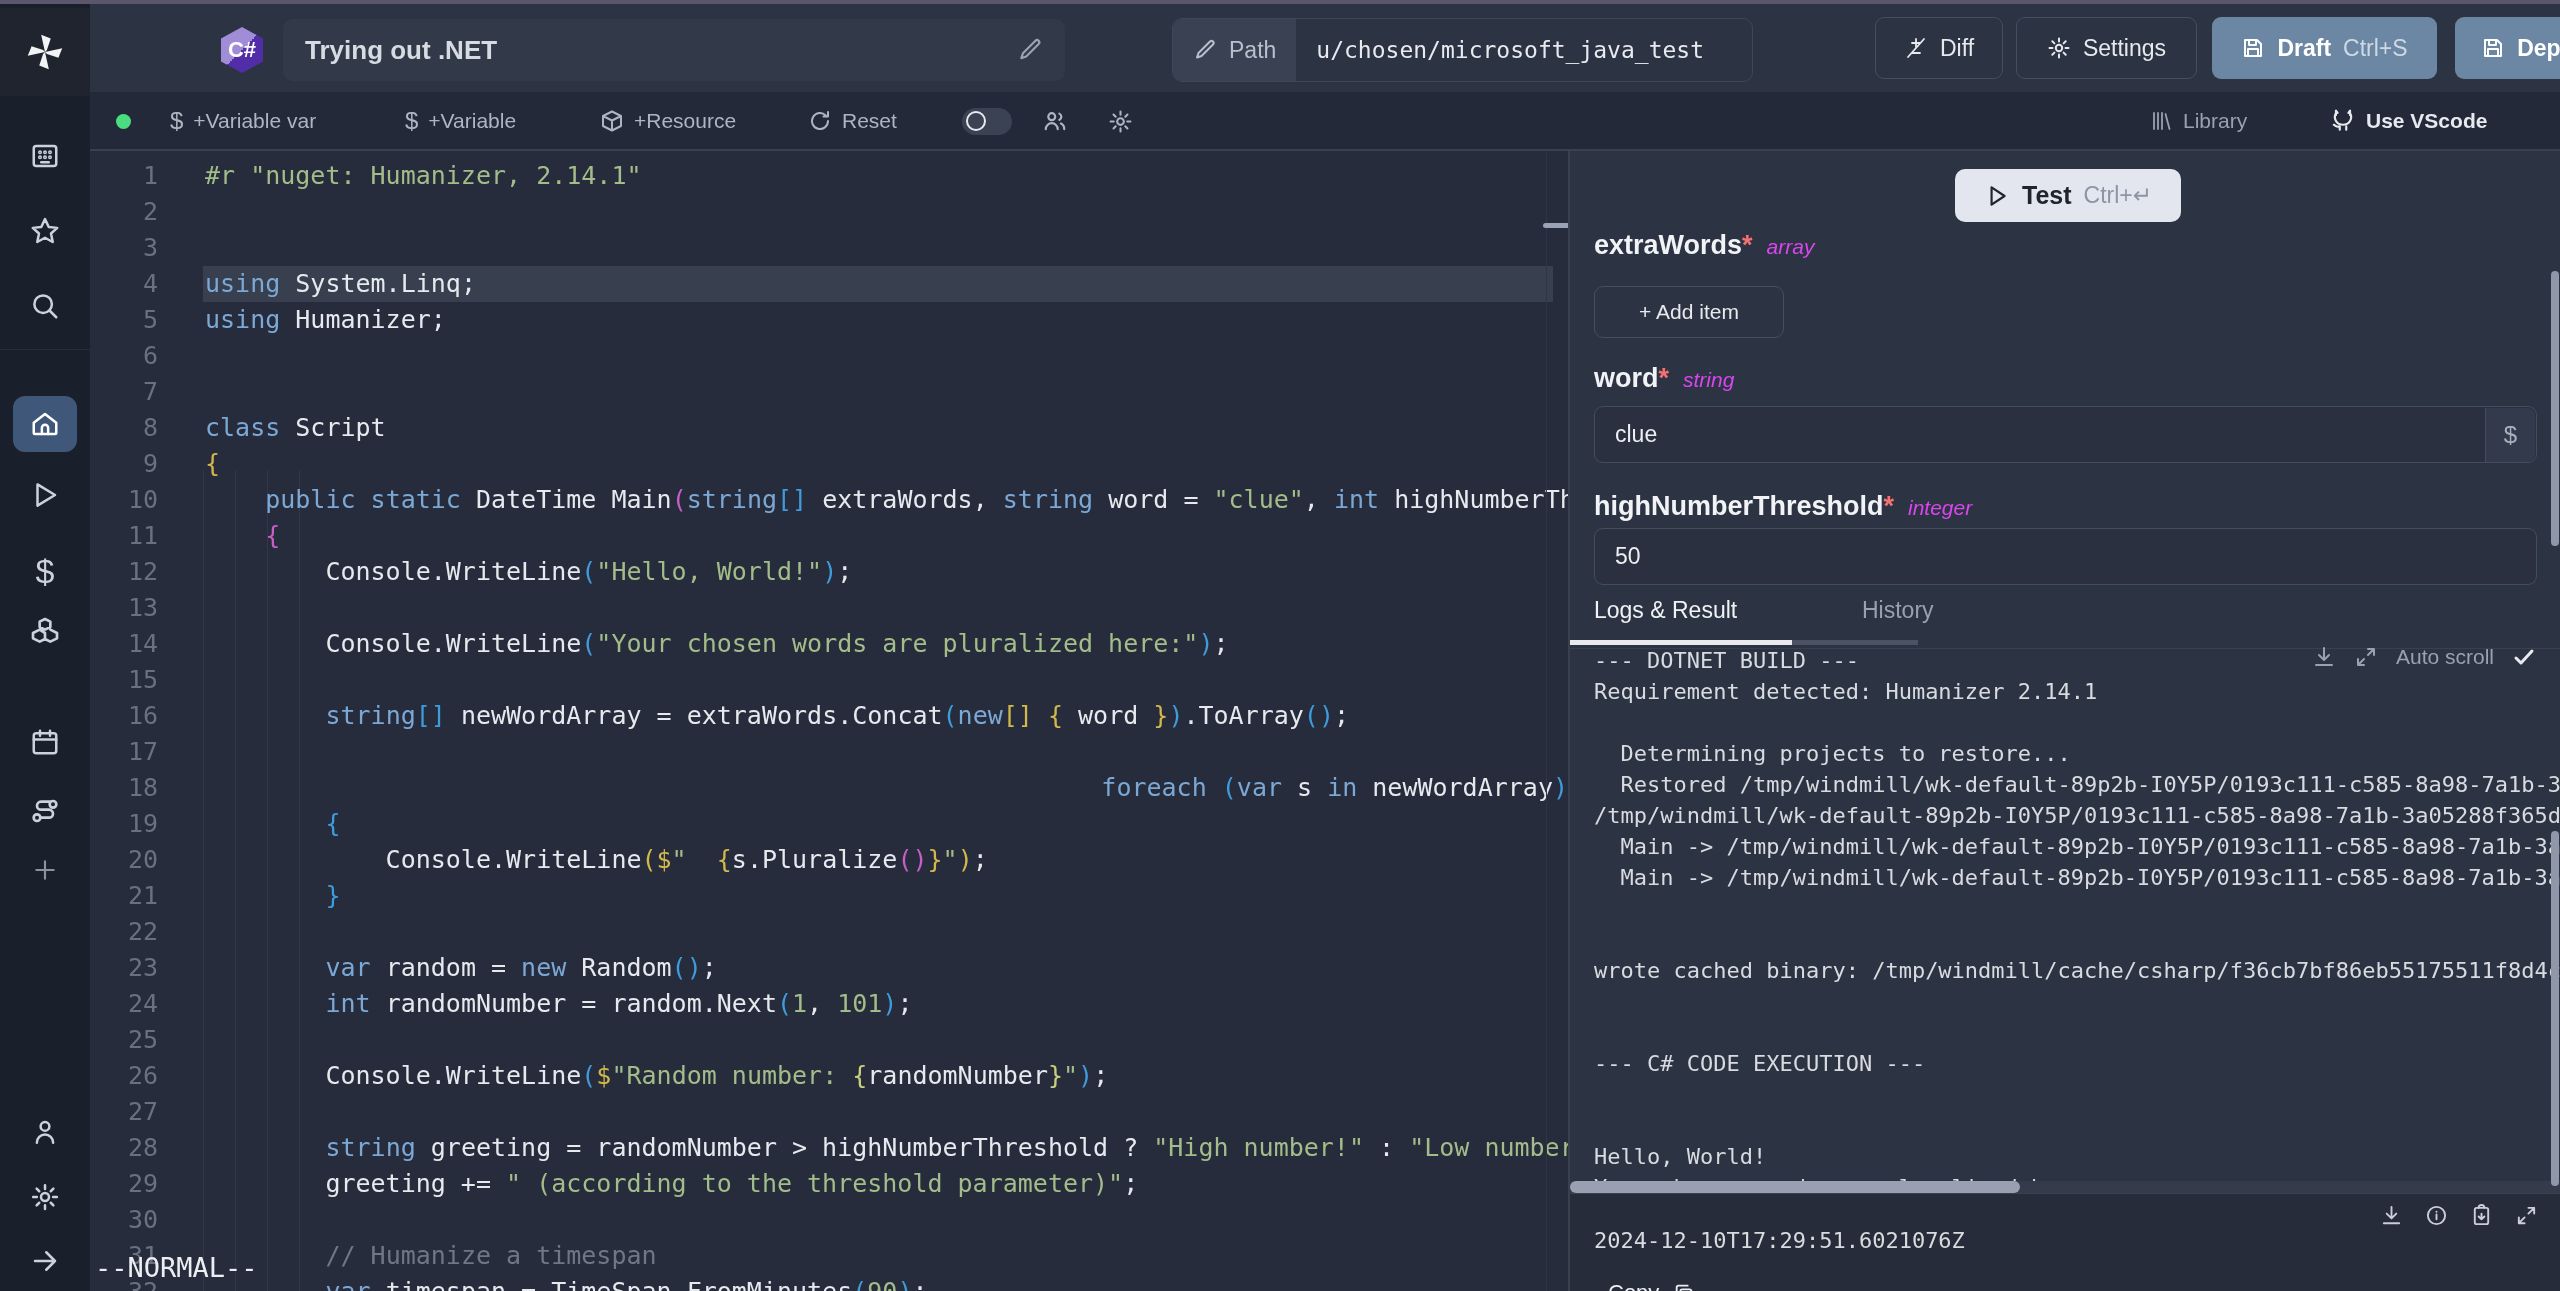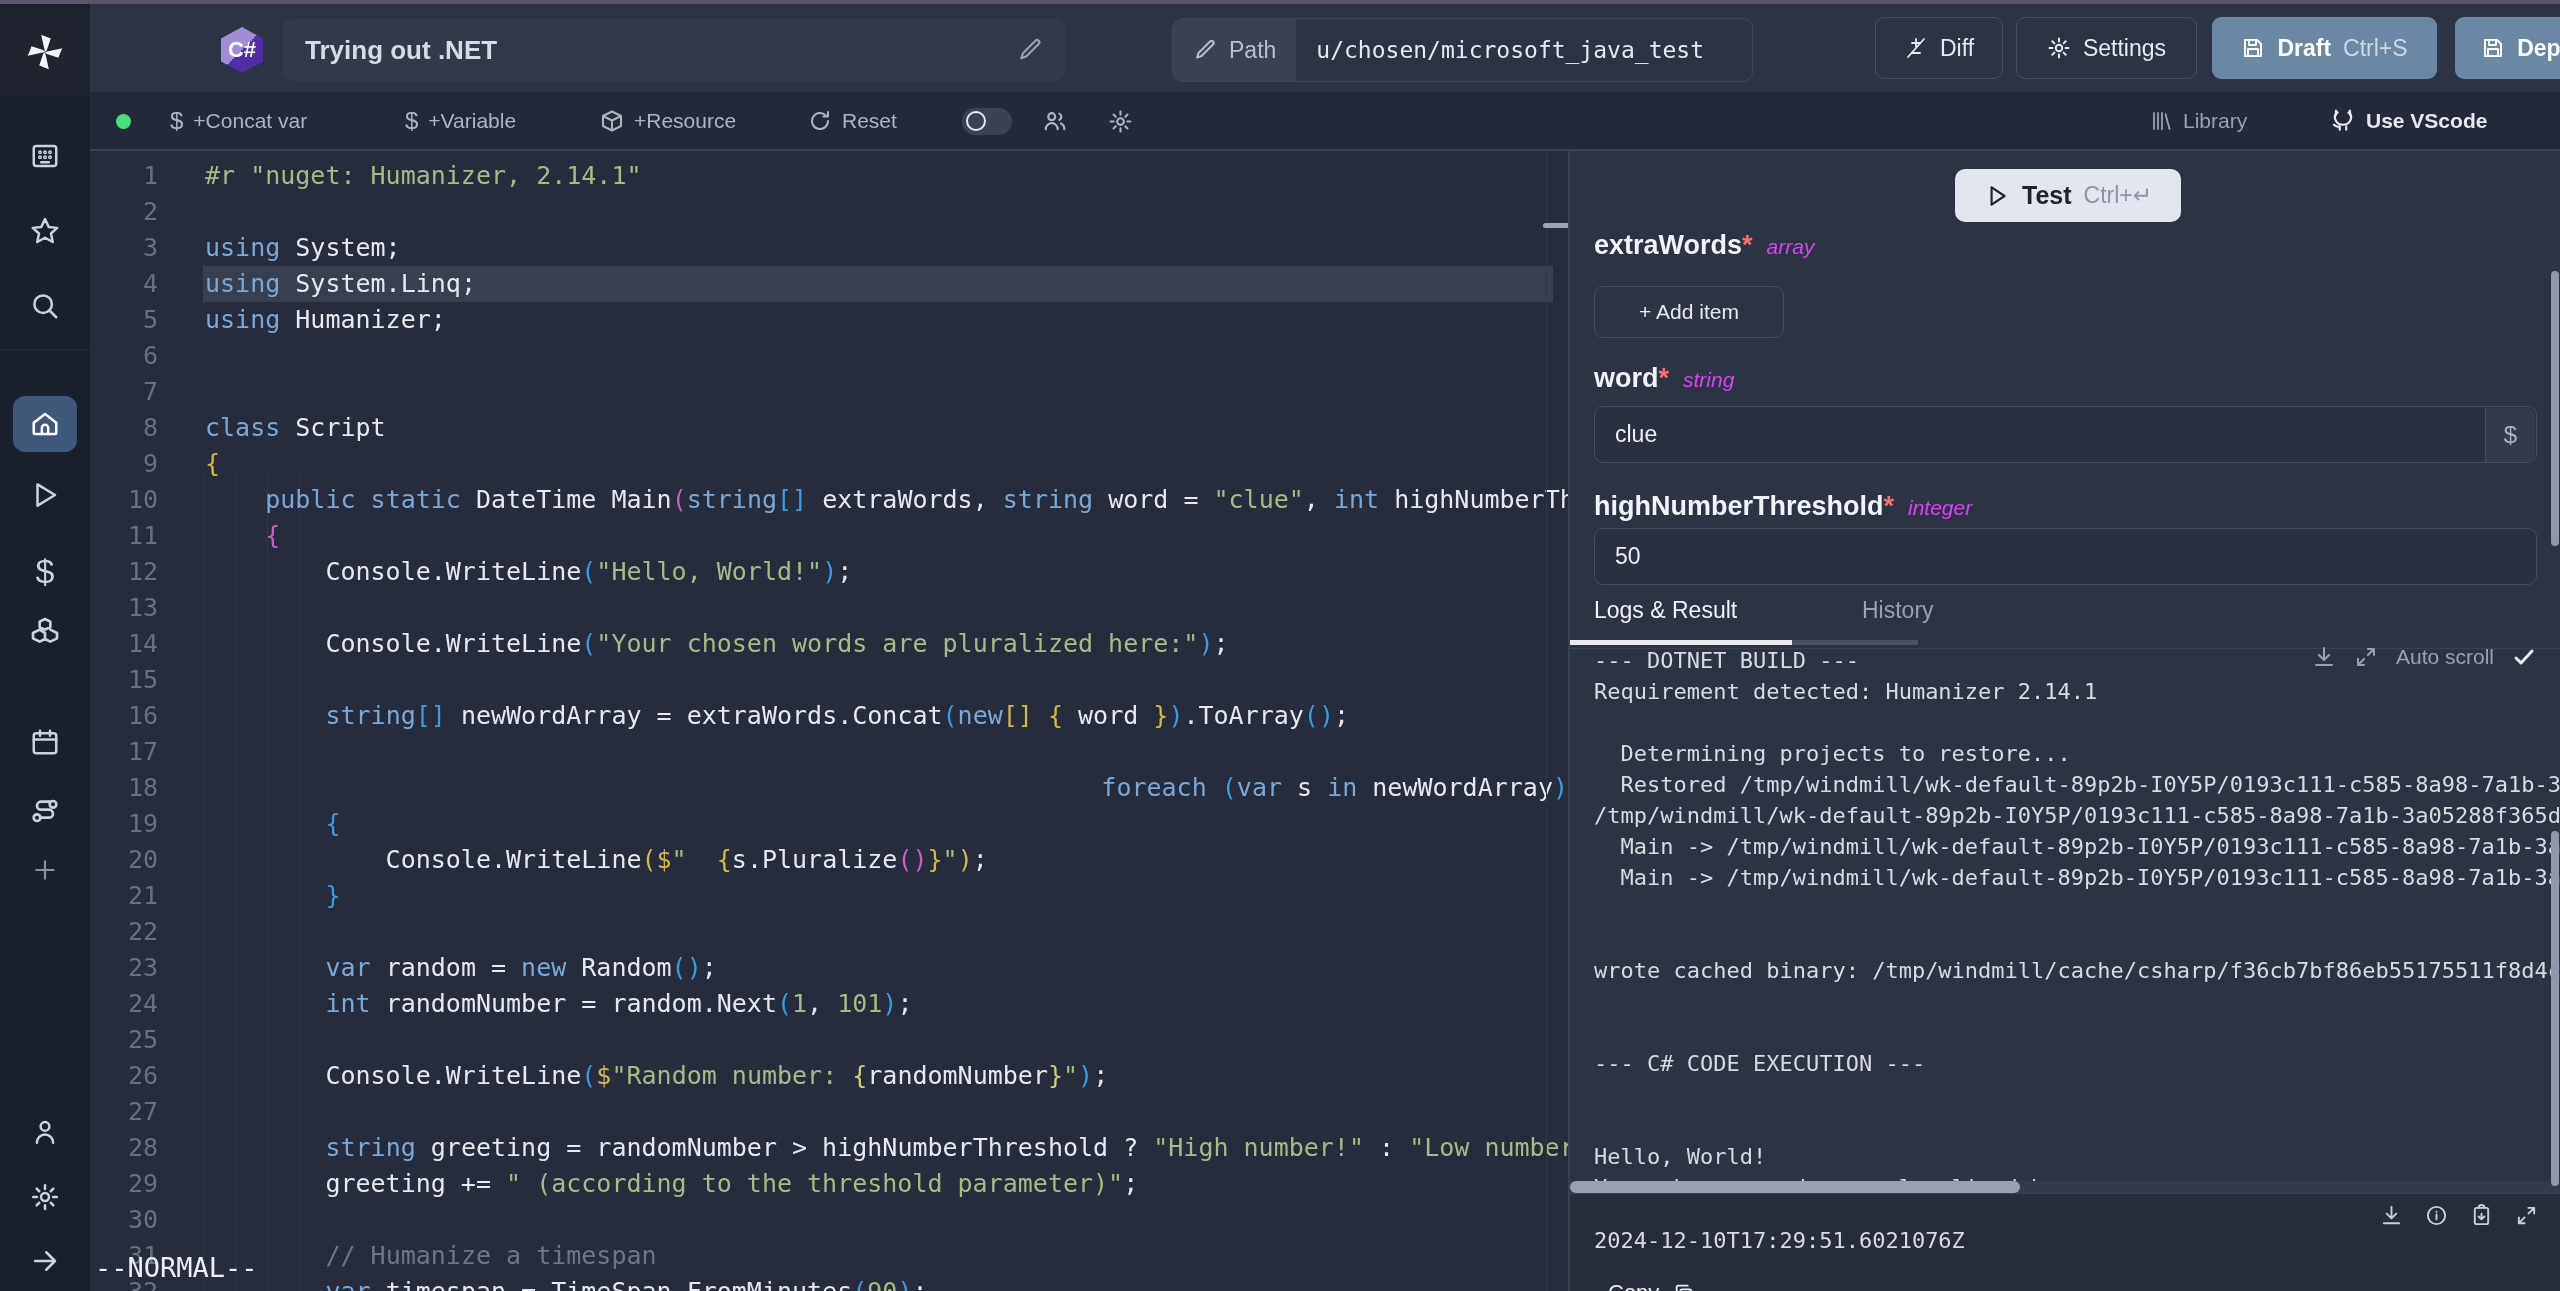--- a/index.html
+++ b/index.html
@@ -227,21 +227,21 @@
           <path d="M8 4v5h7V4 M7 20v-7h10v7"></path>
       </svg>
       <span>Deploy</span>
     </button>
   </header>
 
   <div class="abs" id="toolbar">
     <div class="abs" style="left:26px;top:22px;width:15px;height:15px;border-radius:50%;background:#4ade80"></div>
     <div class="tb-item" style="left:80px">
       <span style="font-size:24px">$</span>
-      <span>+Concat var</span>
+      <span>+Variable var</span>
     </div>
     <div class="tb-item" style="left:315px">
       <span style="font-size:24px">$</span>
       <span>+Variable</span>
     </div>
     <div class="tb-item" style="left:510px">
       <svg class="ic" width="24" height="24" viewBox="0 0 24 24">
         <path d="M12 2.5 L21 7 v10 L12 21.5 L3 17 V7 Z M3 7 l9 4.5 L21 7 M12 11.5 V21.5"></path>
       </svg>
       <span>+Resource</span>
@@ -322,21 +322,20 @@
         <div class="ln-num" style="top: 936px;">27</div>
         <div class="ln-num" style="top: 972px;">28</div>
         <div class="ln-num" style="top: 1008px;">29</div>
         <div class="ln-num" style="top: 1044px;">30</div>
         <div class="ln-num" style="top: 1080px;">31</div>
         <div class="ln-num" style="top: 1116px;">32</div>
       </div>
     <div id="code-lines">
         <div class="code-line" style="top: 0px;"><span class="tk-s">#r "nuget: Humanizer, 2.14.1"</span></div>
         <div class="code-line" style="top: 36px;"></div>
-        <div class="code-line" style="top: 72px;"><span class="tk-k">using</span><span class="tk-t"> System;</span></div>
         <div class="code-line" style="top: 108px;"><span class="tk-k">using</span><span class="tk-t"> System.Linq;</span></div>
         <div class="code-line" style="top: 144px;"><span class="tk-k">using</span><span class="tk-t"> Humanizer;</span></div>
         <div class="code-line" style="top: 180px;"></div>
         <div class="code-line" style="top: 216px;"></div>
         <div class="code-line" style="top: 252px;"><span class="tk-k">class</span><span class="tk-t"> Script</span></div>
         <div class="code-line" style="top: 288px;"><span class="tk-y">{</span></div>
         <div class="code-line" style="top: 324px;"><span class="tk-t">    </span><span class="tk-k">public</span><span class="tk-t"> </span><span class="tk-k">static</span><span class="tk-t"> DateTime Main</span><span class="tk-p">(</span><span class="tk-k">string</span><span class="tk-b">[]</span><span class="tk-t"> extraWords, </span><span class="tk-k">string</span><span class="tk-t"> word = </span><span class="tk-s">"clue"</span><span class="tk-t">, </span><span class="tk-k">int</span><span class="tk-t"> highNumberThreshold = 50</span></div>
         <div class="code-line" style="top: 360px;"><span class="tk-t">    </span><span class="tk-p">{</span></div>
         <div class="code-line" style="top: 396px;"><span class="tk-t">        Console.WriteLine</span><span class="tk-b">(</span><span class="tk-s">"Hello, World!"</span><span class="tk-b">)</span><span class="tk-t">;</span></div>
         <div class="code-line" style="top: 432px;"></div>

